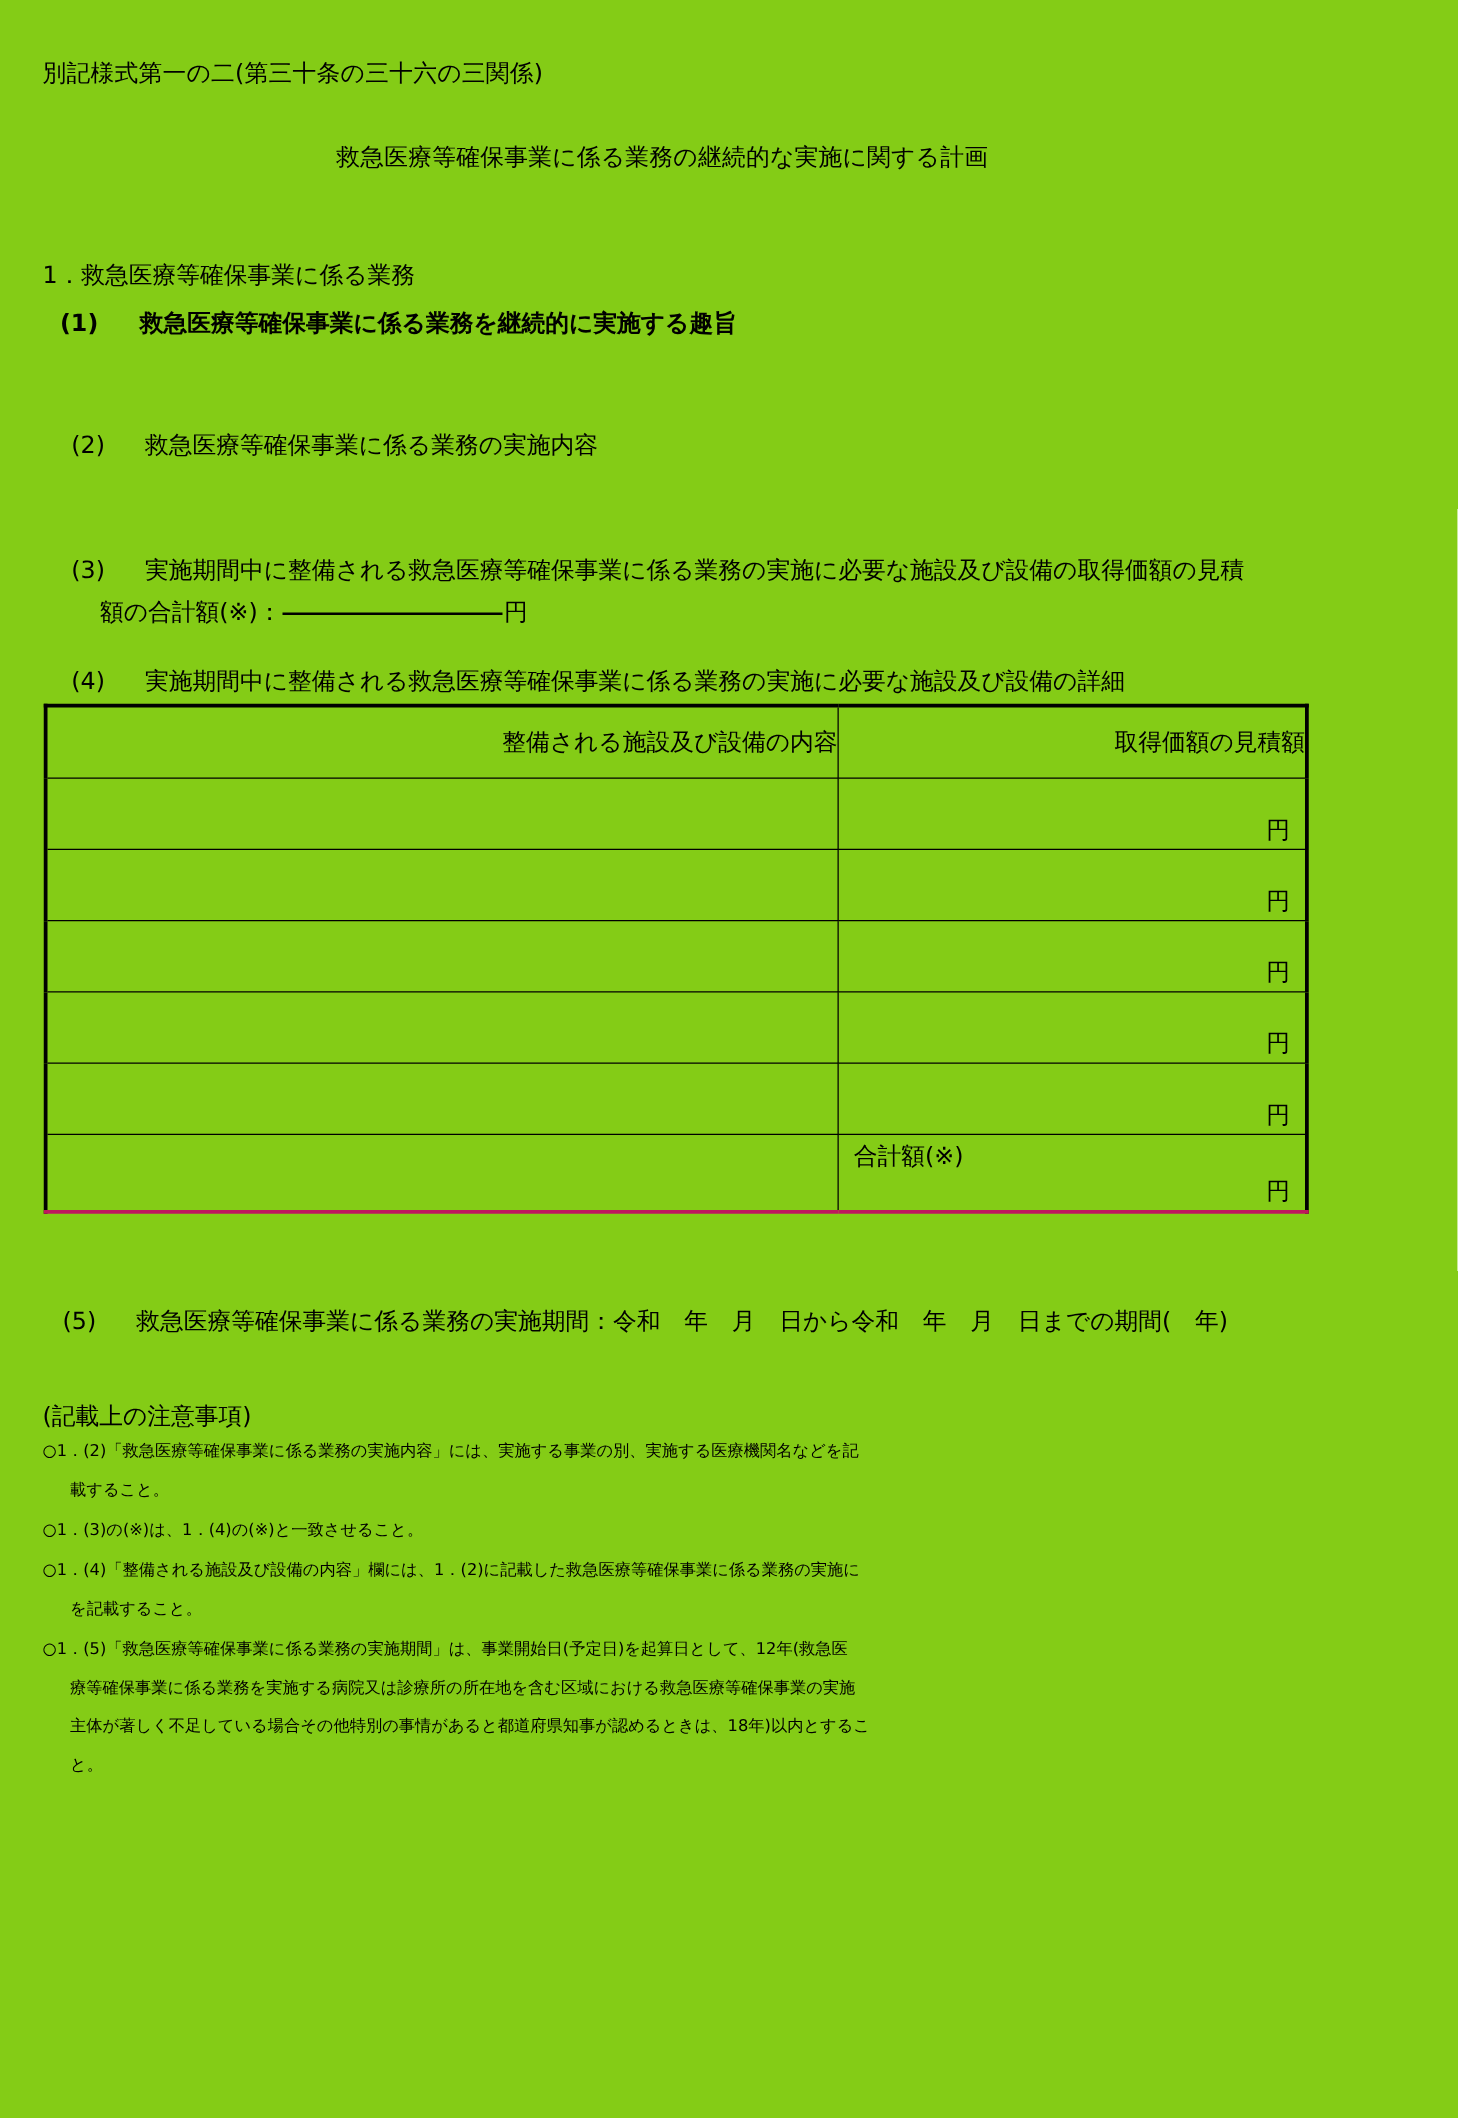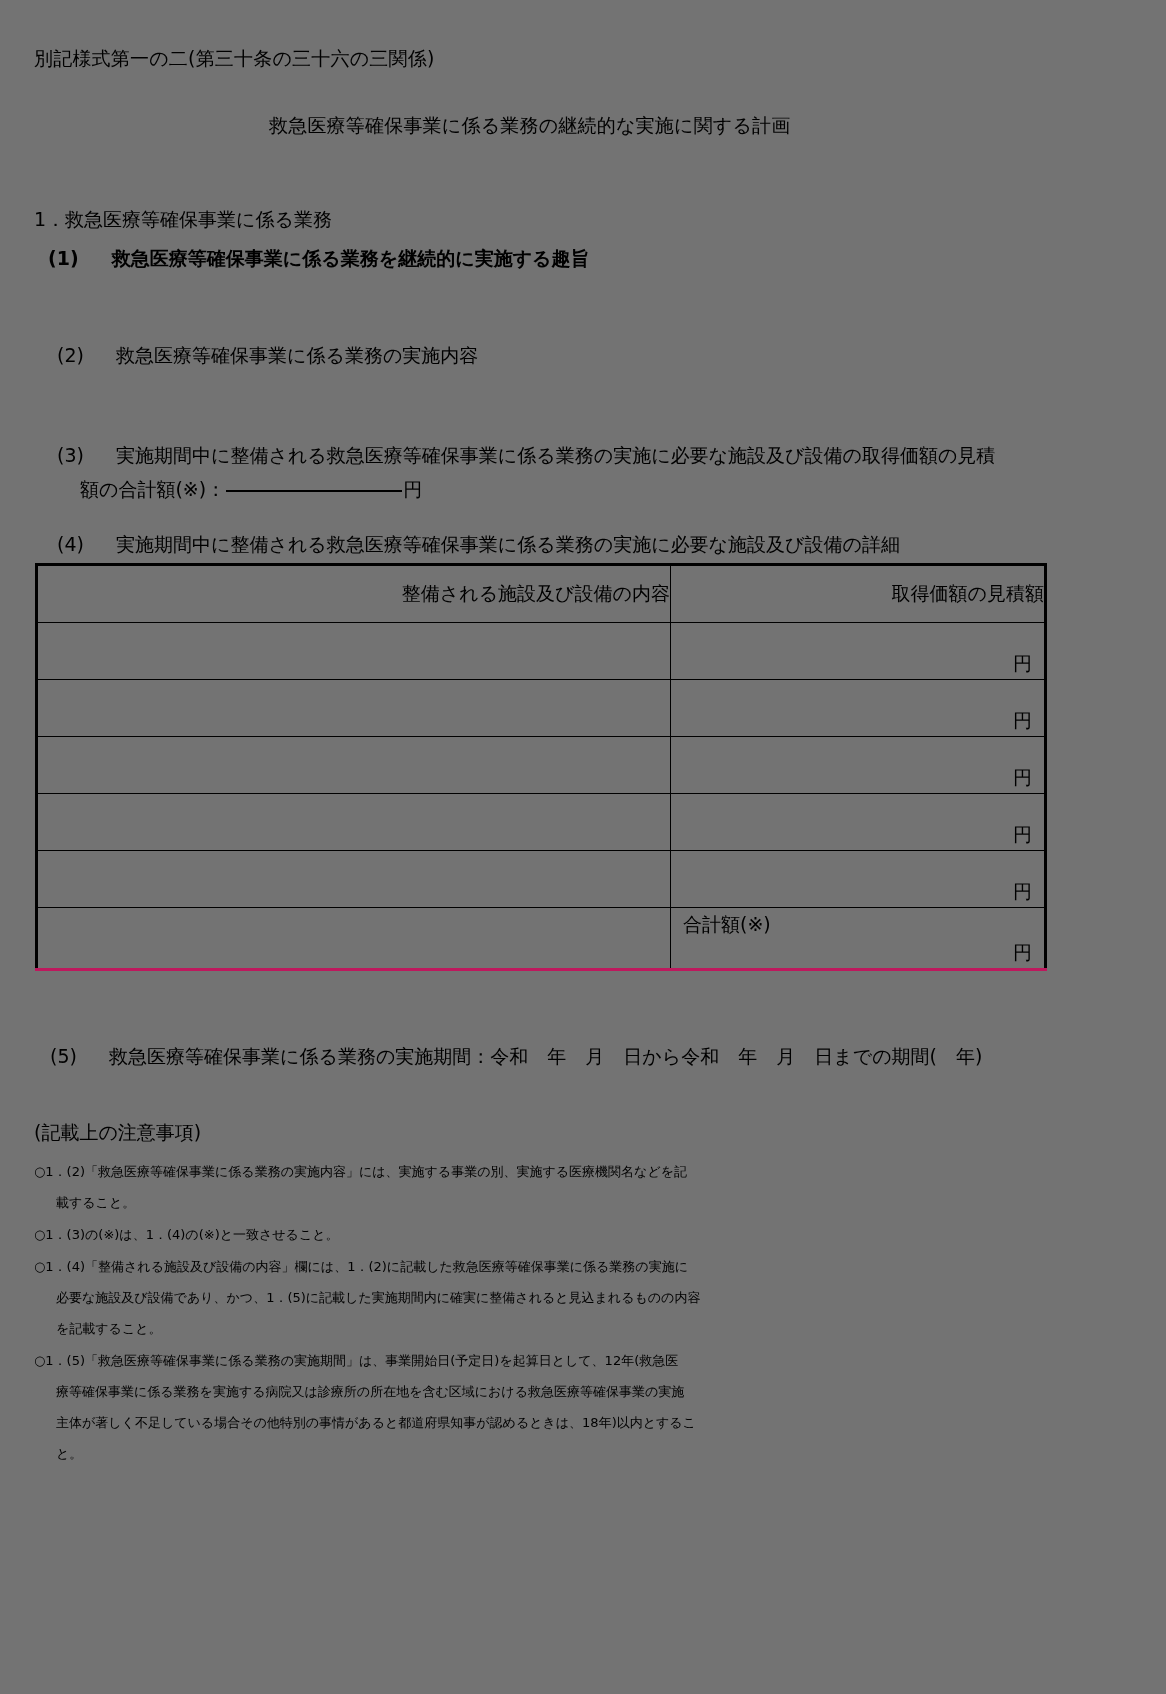--- a/index.html
+++ b/index.html
@@ -9,21 +9,21 @@
   }
   body {
     font-family: "DejaVu Sans", "Liberation Sans", sans-serif;
     color: #000000;
     -webkit-font-smoothing: none;
   }
   .page {
     position: relative;
     width: 1166px;
     min-height: 1694px;
-    background: #737373;
+    background: #84cc16;
     box-sizing: border-box;
     padding: 0;
   }
   .form-no {
     position: absolute;
     left: 34px;
     top: 46px;
     font-size: 19px;
     letter-spacing: 0.2px;
     white-space: nowrap;
@@ -115,21 +115,20 @@
 
   
   .notes {
     position: absolute;
     left: 34px;
     top: 1120px;
     width: 1100px;
   }
   .notes-title {
     font-size: 19px;
-    margin-bottom: 10px;
   }
   .note {
     font-size: 13px;
     line-height: 31px;
     margin-bottom: 1px;
     text-indent: 0;
   }
   .note .ln { display: block; white-space: nowrap; }
   .note .ln.ind { padding-left: 22px; }
 </style>
@@ -221,21 +220,20 @@
       <span class="ln">○1．(2)「救急医療等確保事業に係る業務の実施内容」には、実施する事業の別、実施する医療機関名などを記</span>
       <span class="ln ind">載すること。</span>
     </div>
 
     <div class="note">
       <span class="ln">○1．(3)の(※)は、1．(4)の(※)と一致させること。</span>
     </div>
 
     <div class="note">
       <span class="ln">○1．(4)「整備される施設及び設備の内容」欄には、1．(2)に記載した救急医療等確保事業に係る業務の実施に</span>
-      <span class="ln ind">必要な施設及び設備であり、かつ、1．(5)に記載した実施期間内に確実に整備されると見込まれるものの内容</span>
       <span class="ln ind">を記載すること。</span>
     </div>
 
 
     <div class="note">
       <span class="ln">○1．(5)「救急医療等確保事業に係る業務の実施期間」は、事業開始日(予定日)を起算日として、12年(救急医</span>
       <span class="ln ind">療等確保事業に係る業務を実施する病院又は診療所の所在地を含む区域における救急医療等確保事業の実施</span>
       <span class="ln ind">主体が著しく不足している場合その他特別の事情があると都道府県知事が認めるときは、18年)以内とするこ</span>
       <span class="ln ind">と。</span>
     </div>

